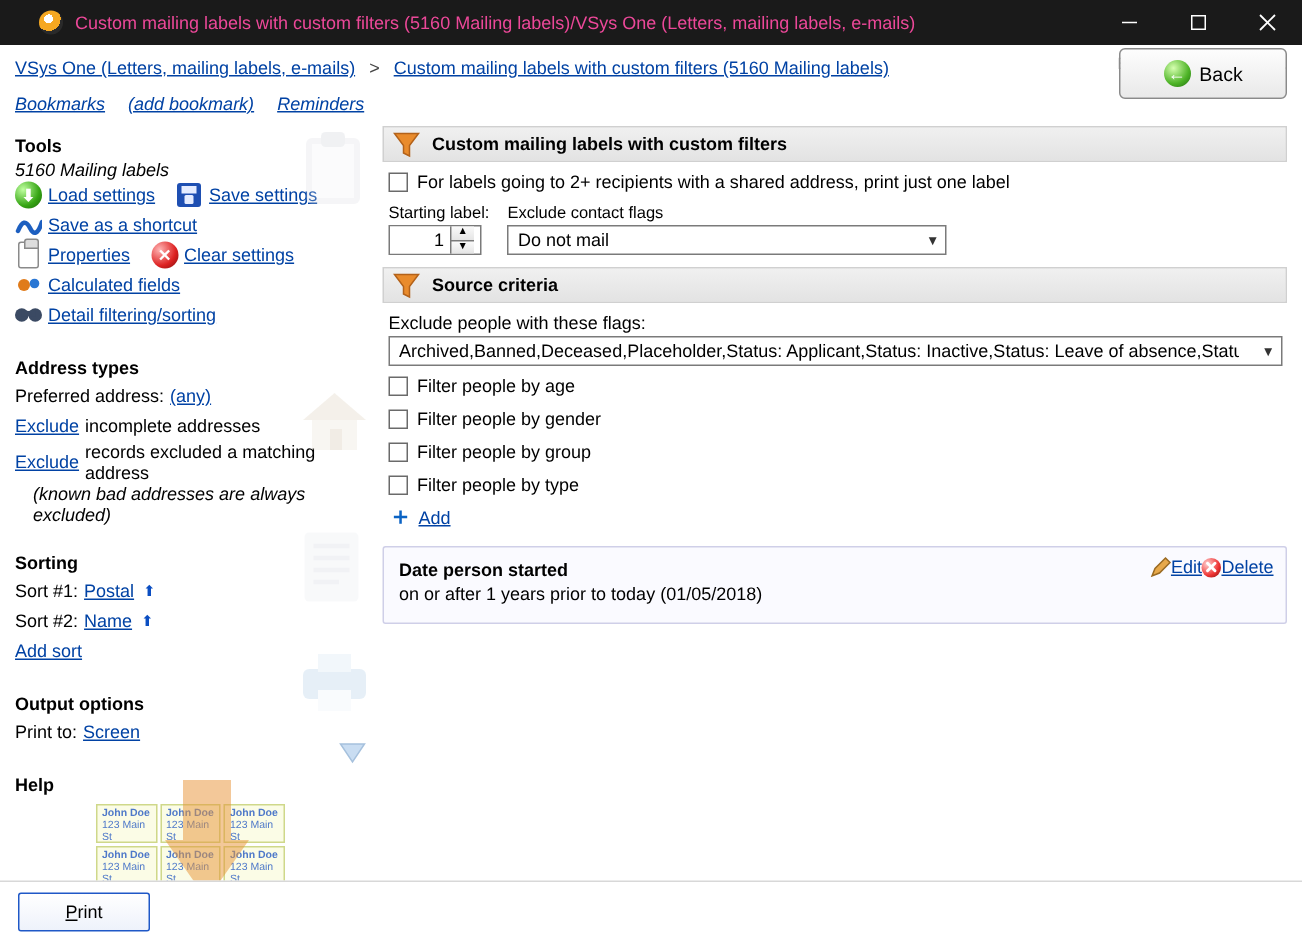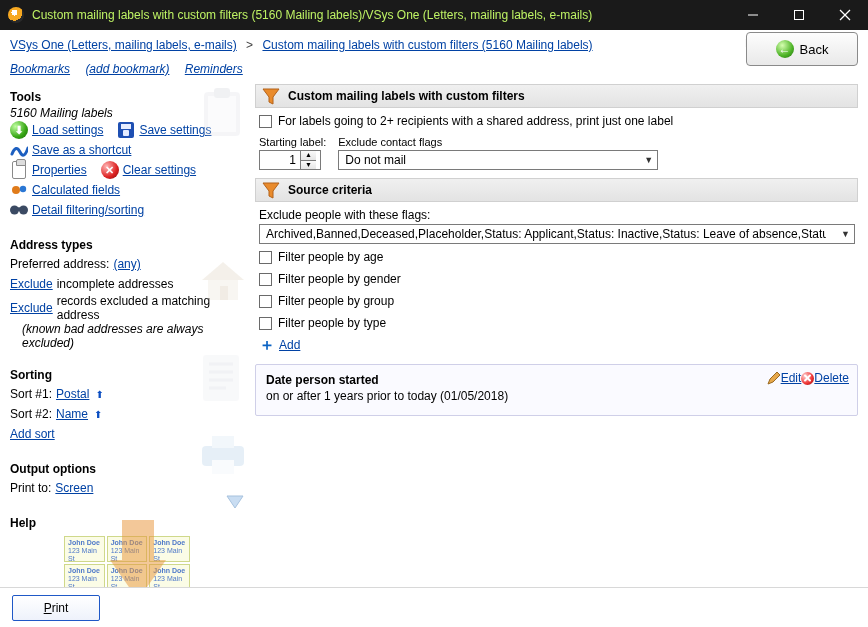--- a/index.html
+++ b/index.html
@@ -1,20 +1,20 @@
 <!DOCTYPE html>
 <html><head>
 <meta charset="utf-8">
 <style>
   * { box-sizing: border-box; font-family: "Segoe UI", Tahoma, sans-serif; }
   html, body { margin:0; padding:0; width:868px; height:627px; overflow:hidden; background:#fff; }
   body { font-size:12px; color:#000; }
 
   
-  .titlebar { height:30px; background:#1a1a1a; color:#bef264; display:flex; align-items:center; padding:0 0 0 8px; }
+  .titlebar { height:30px; background:#1a1a1a; color:#ec4899; display:flex; align-items:center; padding:0 0 0 26px; }
   .titlebar .app-icon { width:16px; height:16px; margin-right:8px; border-radius:50%; background:radial-gradient(circle at 40% 35%, #fff 0 3px, #f6a821 3px 8px, #2a2a2a 8px); }
   .titlebar .title-text { flex:1; font-size:12px; }
   .winbtn { width:46px; height:30px; display:flex; align-items:center; justify-content:center; color:#fff; }
 
   
   .topstrip { height:30px; background:#fff; display:flex; align-items:center; padding:0 10px; position:relative; }
   .breadcrumb { color:#0142a4; }
   .breadcrumb a { color:#0142a4; text-decoration:underline; cursor:pointer; }
   .breadcrumb .sep { color:#444; margin:0 6px; text-decoration:none; }
   .vendor { position:absolute; right:10px; top:7px; color:#bdbdbd; font-size:11px; }
@@ -71,21 +71,21 @@
   .formrow { display:flex; gap:12px; margin:2px 0 8px 4px; align-items:flex-end; }
   .formcol { display:flex; flex-direction:column; gap:2px; }
   .lblsmall { font-size:11px; }
   .spin { display:flex; align-items:center; height:20px; border:1px solid #7a7a7a; width:62px; background:#fff; }
   .spin input { border:0; width:40px; height:18px; text-align:right; padding:0 4px; font-size:12px; outline:none; }
   .spin .btns { display:flex; flex-direction:column; width:16px; }
   .spin .b { height:9px; border-left:1px solid #7a7a7a; background:linear-gradient(#fafafa,#e5e5e5); font-size:7px; line-height:7px; text-align:center; cursor:pointer; }
   .spin .b + .b { border-top:1px solid #7a7a7a; }
   .select { height:20px; border:1px solid #7a7a7a; background:#fff; display:flex; align-items:center; justify-content:space-between; padding:0 4px 0 6px; cursor:pointer; }
   .select .caret { font-size:9px; color:#333; }
-  .select.wide { width:320px; }
+  .select.wide { width:293px; }
   .select.full { width:596px; }
 
   .addlink { display:flex; align-items:center; gap:4px; margin:8px 0 12px 4px; cursor:pointer; }
   .addlink .plus { color:#0b63c4; font-weight:bold; font-size:16px; line-height:12px; }
   .addlink a { color:#0142a4; text-decoration:underline; }
 
   .panel { border:1px solid #cfcfe8; background:#fafaff; border-radius:2px; padding:8px 10px 12px 10px; position:relative; }
   .panel .ptitle { font-weight:bold; }
   .panel .pdesc { margin-top:2px; }
   .panel .actions { position:absolute; right:8px; top:6px; display:flex; gap:0; align-items:center; }

